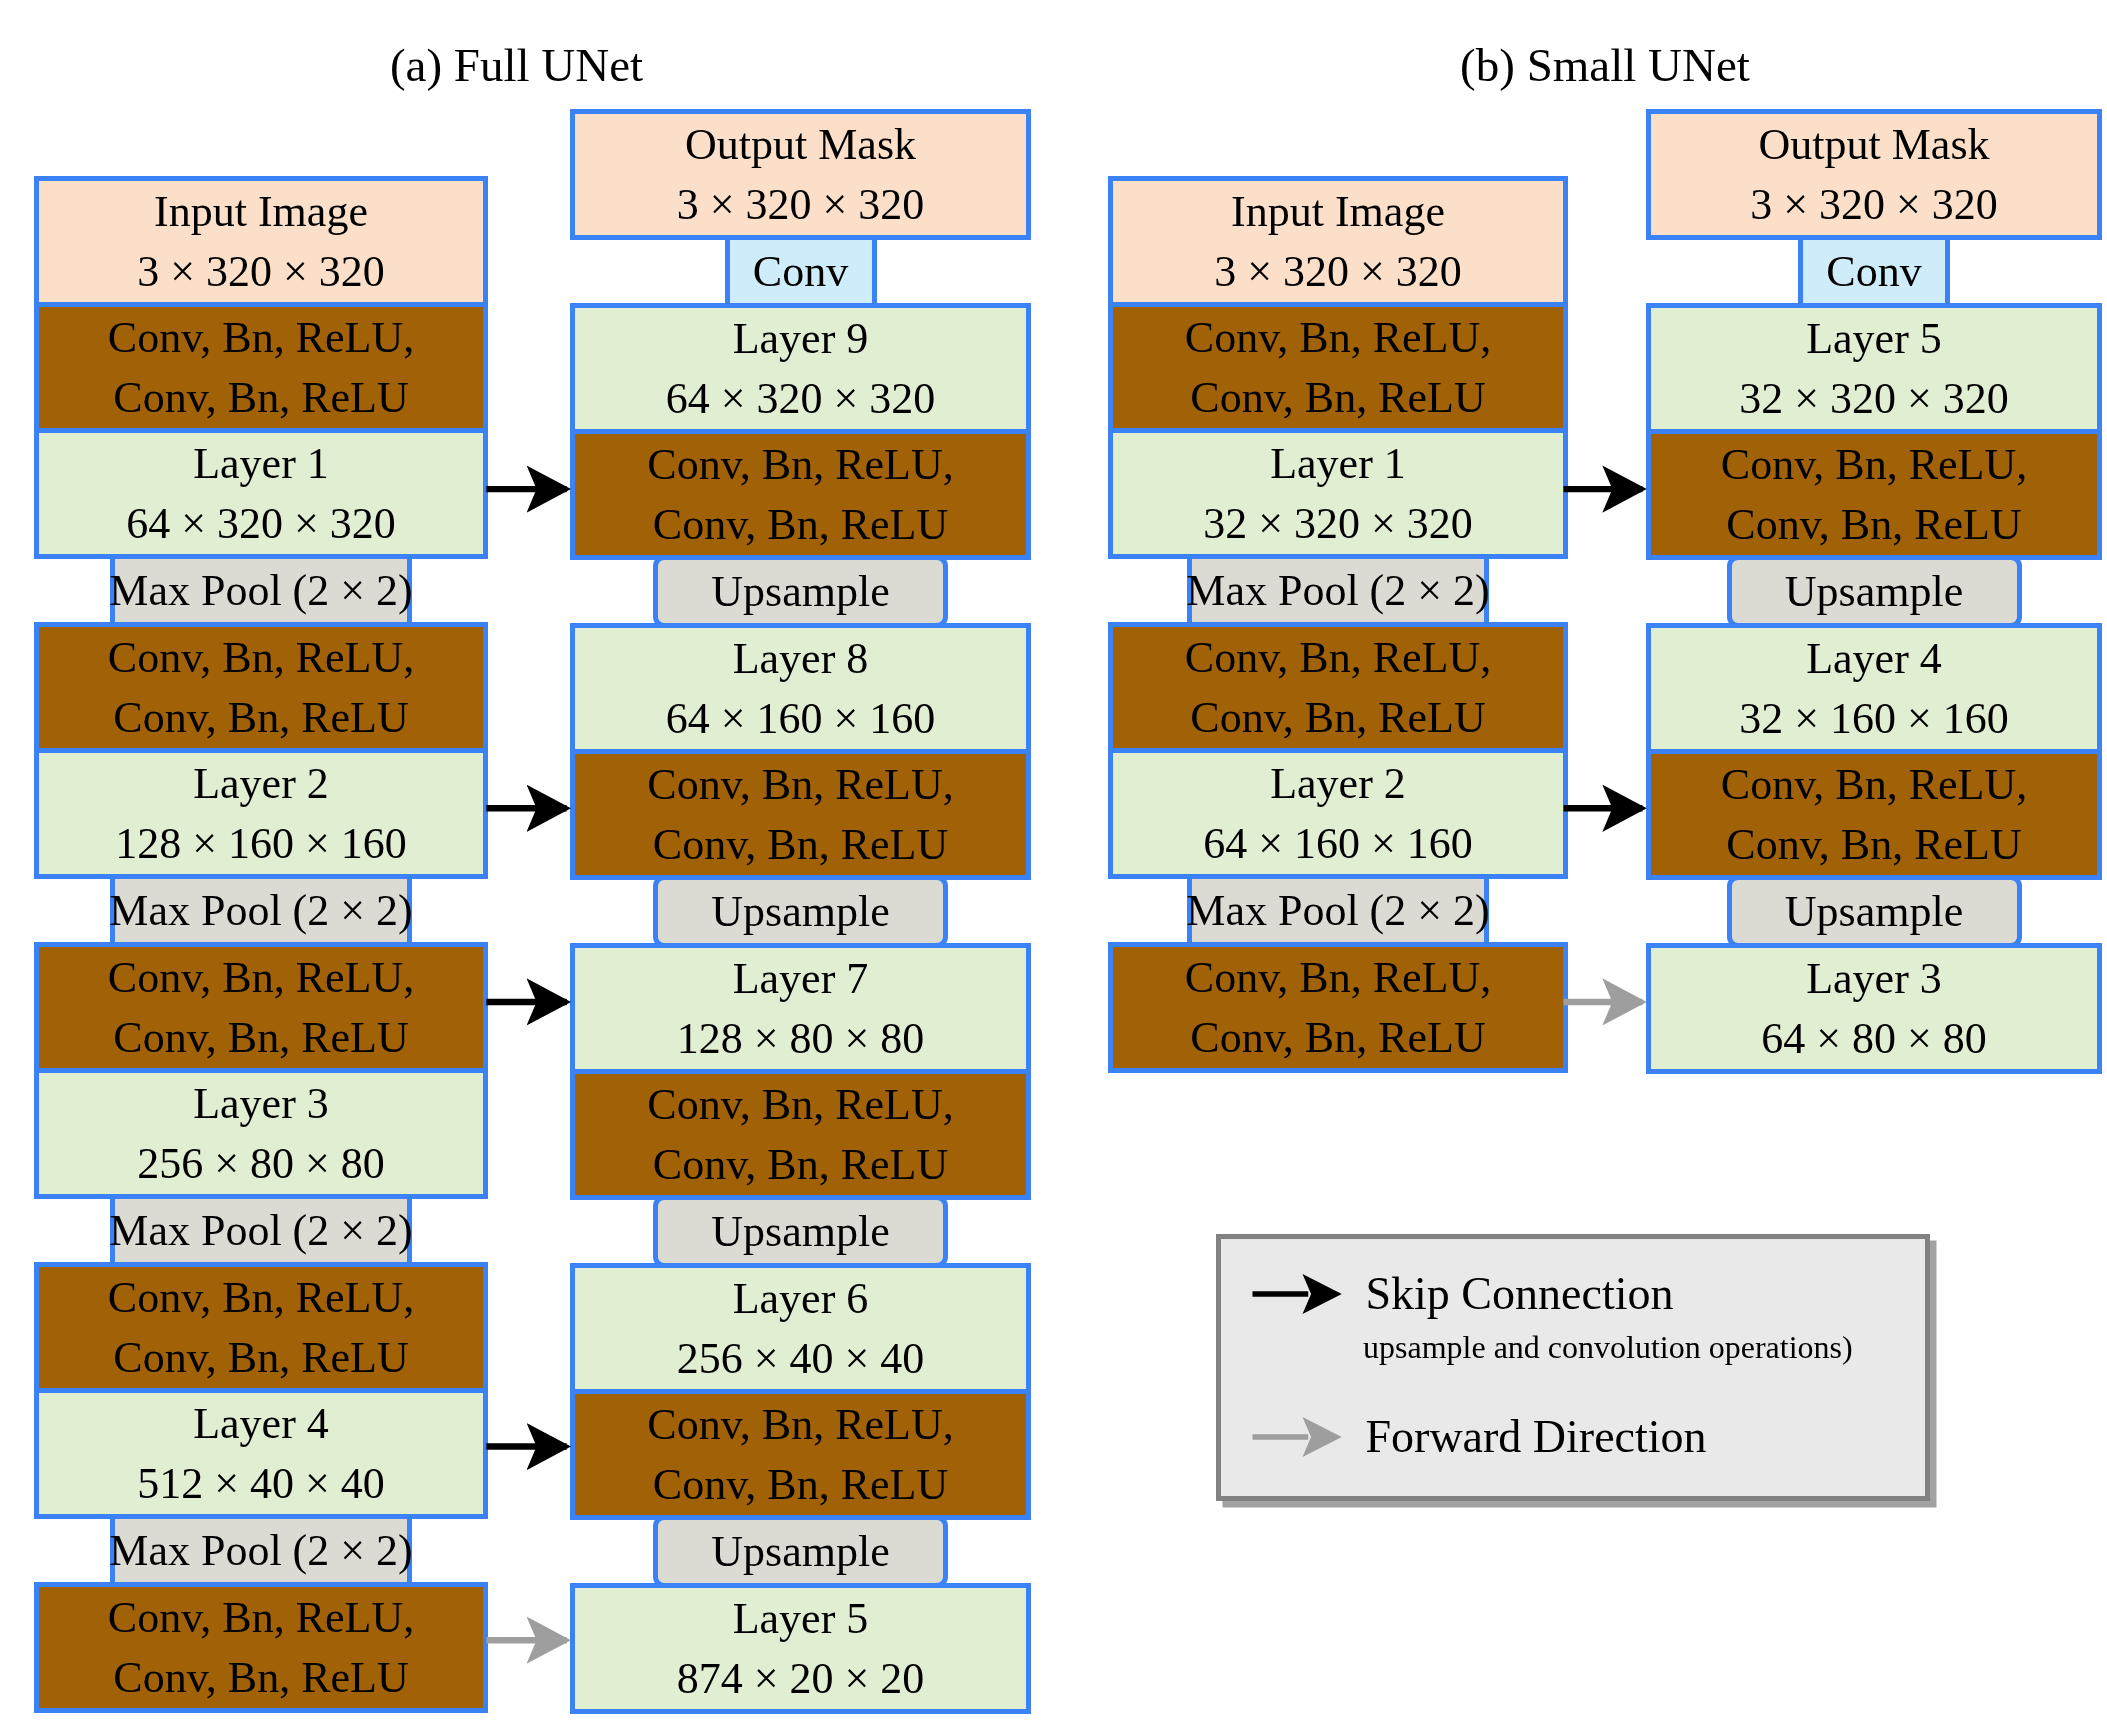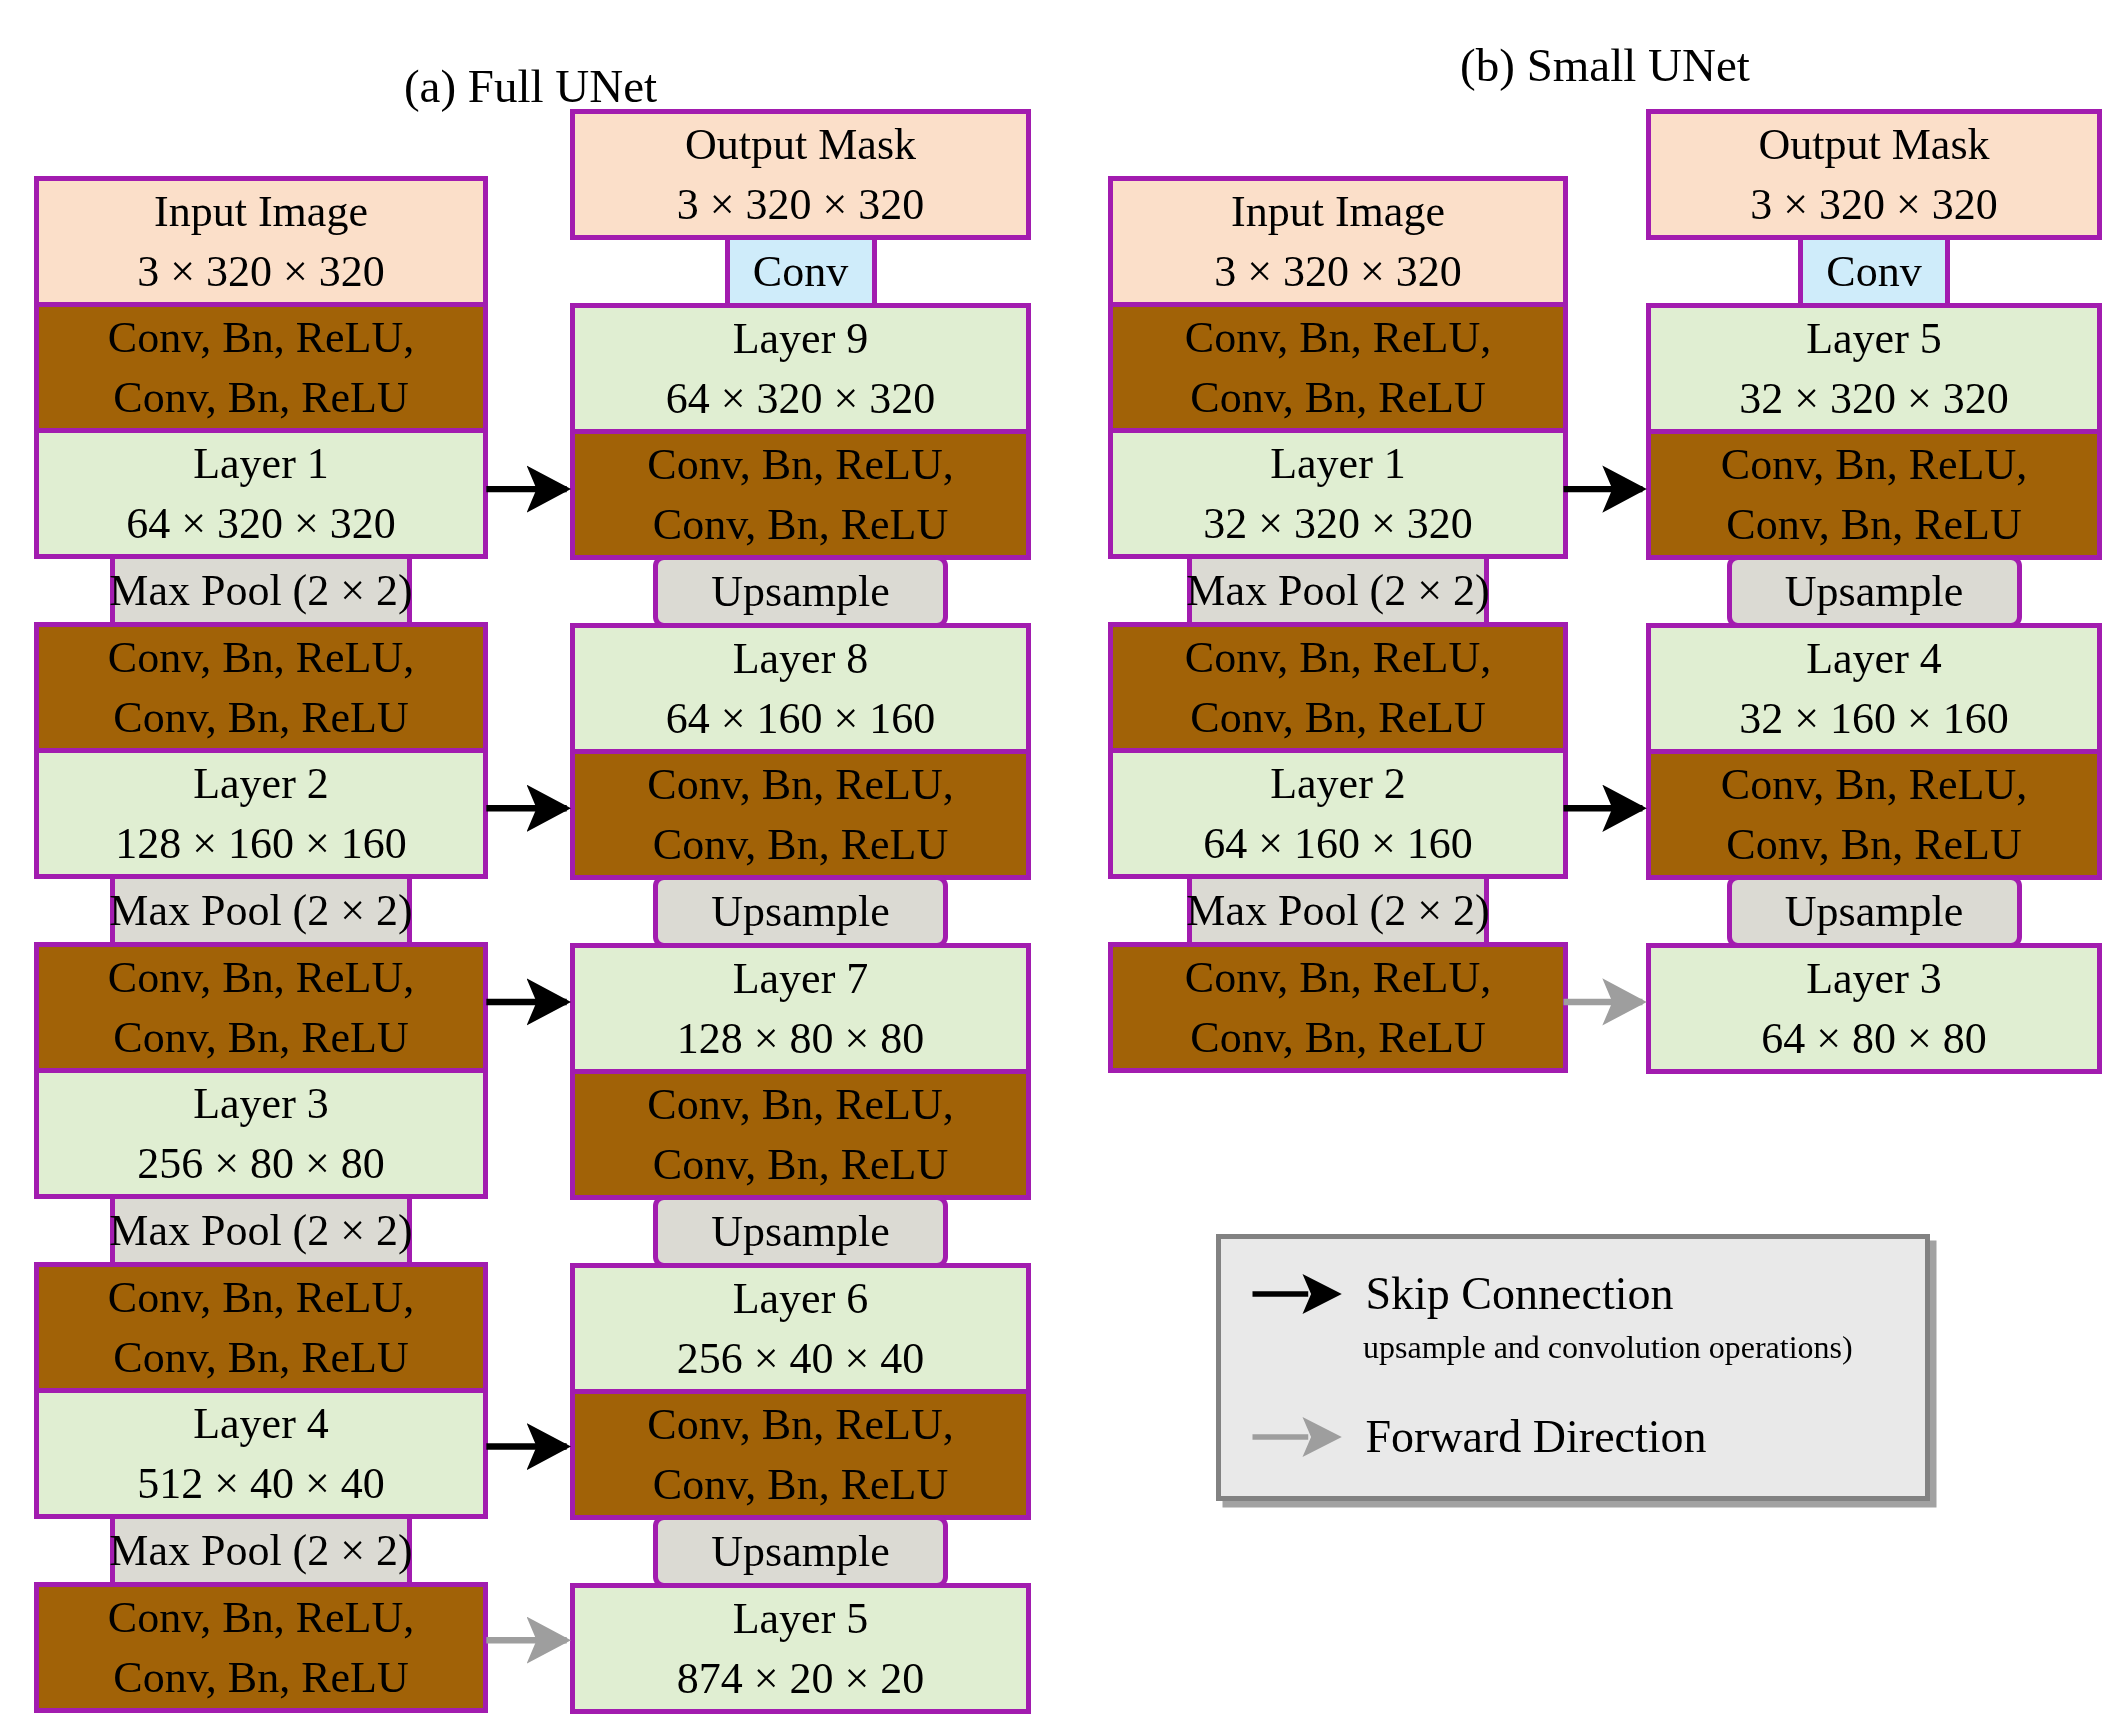--- a/index.html
+++ b/index.html
@@ -4,31 +4,31 @@
 <style>
   html,body{margin:0;padding:0;}
   body{
     width:2108px;height:1732px;position:relative;background:#ffffff;
     font-family:"Liberation Serif", serif;color:#000;overflow:hidden;
   }
   .panel-title{
     position:absolute;top:37px;height:57px;text-align:center;
     font-size:47px;line-height:57px;white-space:nowrap;
   }
-  #title-a{left:32px;width:997px;margin-top:21px;}
+  #title-a{left:18px;width:997px;}
   #title-b{left:1108px;width:994px;}
 
   .column{position:absolute;display:flex;flex-direction:column;align-items:center;}
   #col-a{left:34px;top:176px;width:454px;}
   #col-b{left:570px;top:109px;width:461px;}
   #col-c{left:1108px;top:176px;width:460px;}
   #col-d{left:1646px;top:109px;width:456px;}
 
   .box{
-    box-sizing:border-box;border:5px solid #a21caf;margin-top:-5px;
+    box-sizing:border-box;border:5px solid #3b82f6;margin-top:-5px;
     display:flex;flex-direction:column;justify-content:center;align-items:center;
     text-align:center;font-size:44px;line-height:60px;white-space:nowrap;
     width:100%;height:131px;flex:0 0 auto;
   }
   .box:first-child{margin-top:0;}
   .kind-io{background:#fbdfc9;}
   .kind-conv{background:#a16207;}
   .kind-layer{background:#e0eed2;}
   .kind-pool{background:#dbdad3;height:73px;width:302px;line-height:62px;}
   .kind-upsample{background:#dbdad3;height:73px;width:295px;line-height:62px;border-radius:11px;}

